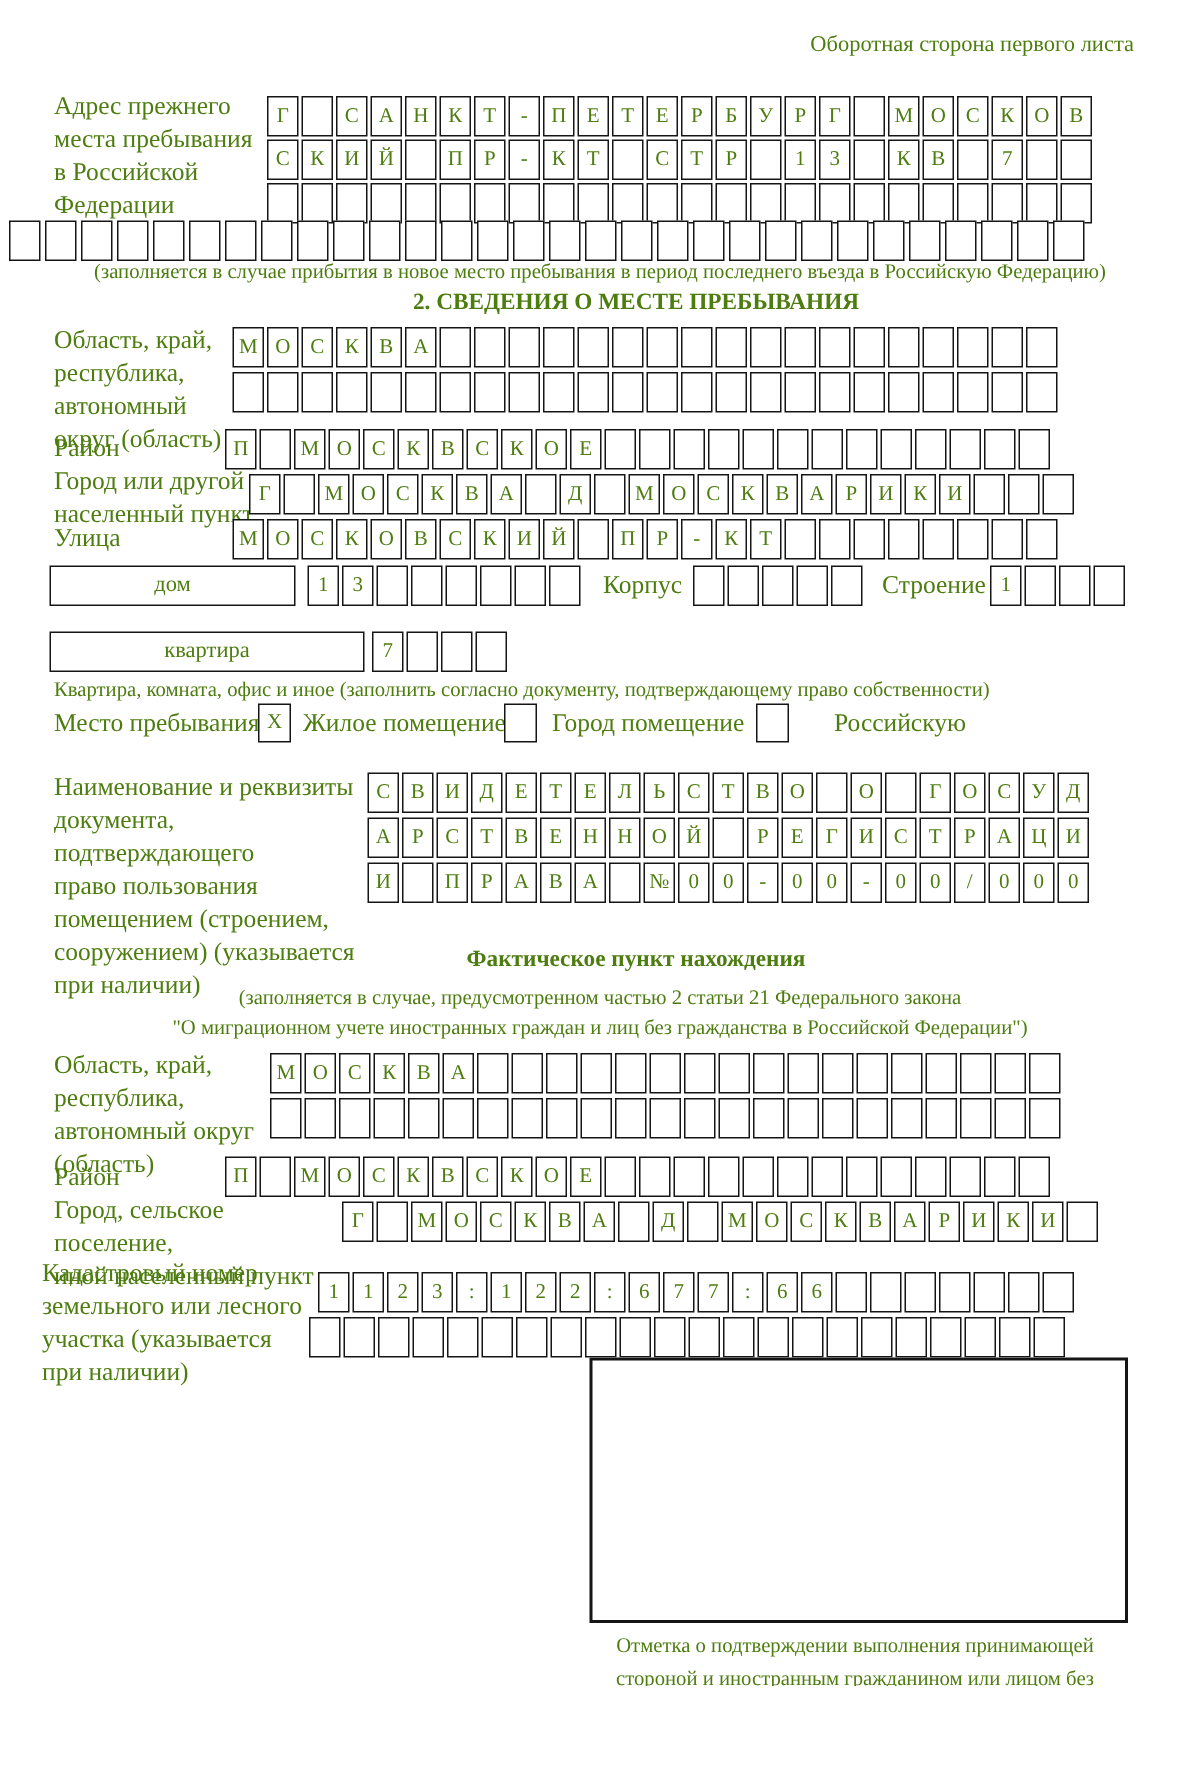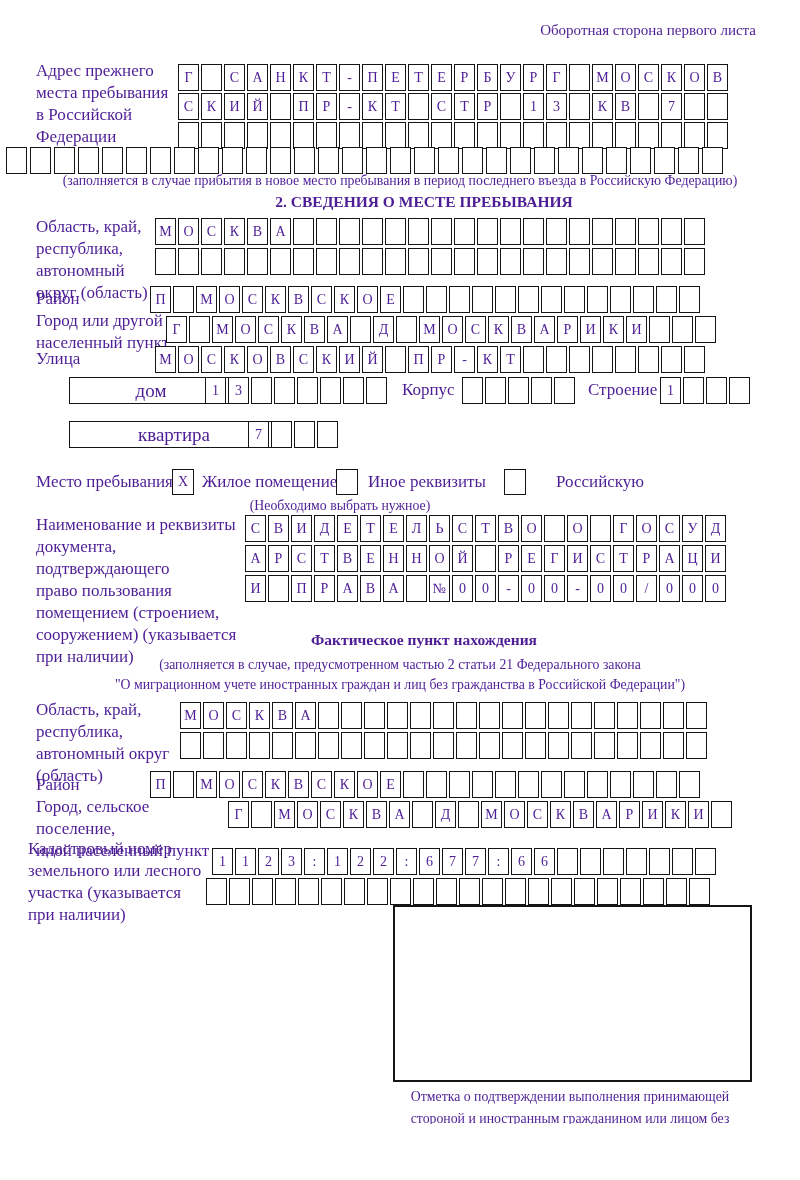--- a/index.html
+++ b/index.html
@@ -1,39 +1,39 @@
 <!DOCTYPE html>
 <html><head>
 <meta charset="utf-8">
 <style>
   html,body { margin:0; padding:0; background:#ffffff; }
   .page {
     position:relative; width:800px; height:1124px; background:#ffffff;
-    font-family:"Liberation Serif","DejaVu Serif",serif; color:#4c1d95;
+    font-family:"Liberation Serif","DejaVu Serif",serif; color:#4d7c0f;
     overflow:hidden;
     text-decoration:underline;
   }
   .abs { position:absolute; }
   .label { font-size:17px; line-height:22px; }
   .ml { white-space:pre-line; }
   .note { font-size:13.8px; }
   .center { text-align:center; }
   .title { font-weight:bold; font-size:15.5px;margin-left:24px; }
   .corner { font-size:15px; }
   .cellrow { position:absolute; display:flex; gap:2px; }
   .gap3 { gap:3px; }
   .cell {
     flex:0 0 auto; width:19px; height:25px; border:1.5px solid #151515;
     display:flex; align-items:center; justify-content:center;
     font-size:14px; background:#fff;
   }
   .wbox {
     position:absolute; border:1.5px solid #151515; height:25px;
     display:flex; align-items:center; justify-content:center;
-    font-size:19px; background:#fff;margin-left:36px;
+    font-size:15px; background:#fff;
   }
   .cb {
     position:absolute; width:20px; height:24px; border:1.5px solid #151515;
     display:flex; align-items:center; justify-content:center;
     font-size:14px; background:#fff;
   }
   .stampbox { position:absolute; border:2px solid #151515; background:#fff; }
 </style>
 </head>
 <body>
@@ -329,29 +329,29 @@
       <span class="cell"></span>
     </div>
 
   <div class="wbox" style="top:421px; left:33px; width:208px">квартира</div>
   <div class="cellrow" style="top:421px; left:248px">
       <span class="cell">7</span>
       <span class="cell"></span>
       <span class="cell"></span>
       <span class="cell"></span>
     </div>
+  <div class="abs note" style="top:452px; left:36px">Квартира, комната, офис и иное (заполнить согласно документу, подтверждающему право собственности)</div>
 
   <div class="abs label" style="top:471px; left:36px">Место пребывания:</div>
   <div class="cb" style="top:469px; left:172px">X</div>
   <div class="abs label" style="top:471px; left:202px">Жилое помещение</div>
   <div class="cb" style="top:469px; left:336px"></div>
-  <div class="abs label" style="top:471px; left:368px">Иное реквизиты</div>
+  <div class="abs label" style="top:471px; left:368px">Город помещение</div>
   <div class="cb" style="top:469px; left:504px"></div>
   <div class="abs label" style="top:471px; left:556px">Российскую</div>
-  <div class="abs note center" style="top:498px; left:180px; width:320px">(Необходимо выбрать нужное)</div>
 
   <div class="abs label ml" style="top:514px; left:36px; width:215px">Наименование и реквизиты
 документа, подтверждающего
 право пользования
 помещением (строением,
 сооружением) (указывается
 при наличии)</div>
   <div class="cellrow" style="top:515px; left:245px">
       <span class="cell">С</span>
       <span class="cell">В</span>

